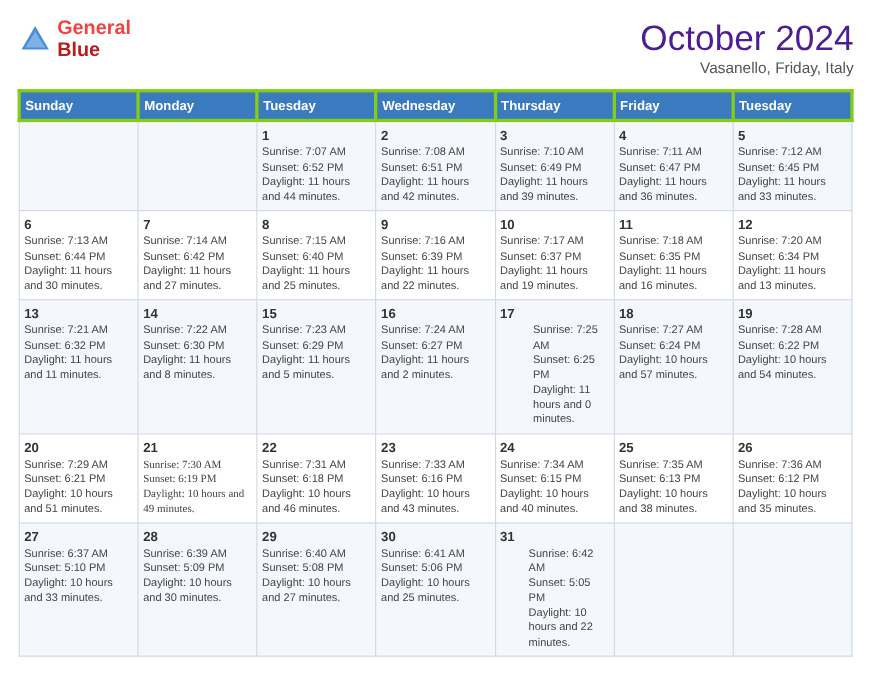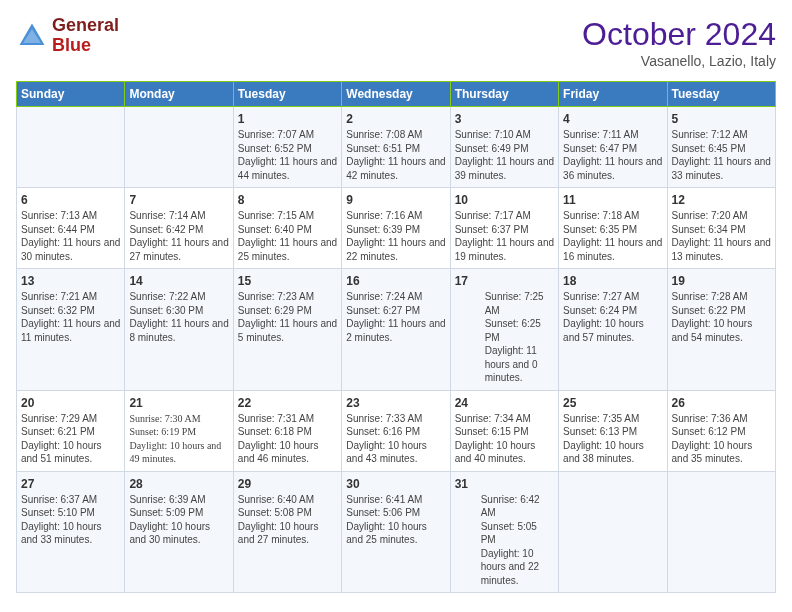--- a/index.html
+++ b/index.html
@@ -20,21 +20,21 @@
       display: flex;
       align-items: center;
       gap: 4px;
     }
     .logo-text {
       font-size: 18px;
       font-weight: bold;
       color: #333;
       line-height: 1.1;
     }
-    .logo-text span { color: #7f1d1d; }
+    .logo-text span { color: #ef4444; }
     .logo-icon {
       width: 32px;
       height: 32px;
     }
     .title-block {
       text-align: right;
     }
     .calendar-title {
       font-size: 32px;
       font-weight: normal;
@@ -49,21 +49,21 @@
       border-collapse: collapse;
       table-layout: fixed;
     }
     thead th {
       background-color: #3a7abf;
       color: #fff;
       font-size: 12px;
       font-weight: bold;
       padding: 5px 4px;
       text-align: left;
-      border: 1px solid #84cc16;
+      border: 3px solid #84cc16;
     }
     tbody tr {
       background: #fff;
     }
     tbody tr:nth-child(odd) {
       background: #f4f7fb;
     }
     tbody td {
       vertical-align: top;
       padding: 5px 4px;
@@ -93,21 +93,21 @@
       <polygon points="18,4 32,28 4,28" fill="#4a90d9"></polygon>
       <polygon points="18,10 28,26 8,26" fill="#fff" opacity="0.3"></polygon>
     </svg>
     <div class="logo-text">
       <div><span>General</span></div>
       <div><span style="color:#b91c1c">Blue</span></div>
     </div>
   </div>
   <div class="title-block">
     <div class="calendar-title">October 2024</div>
-    <div class="calendar-subtitle">Vasanello, Lazio, Italy</div>
+    <div class="calendar-subtitle">Vasanello, Friday, Italy</div>
   </div>
 </div>
 
 <table>
   <thead>
     <tr>
     <th>Sunday</th>
         <th>Monday</th>
         <th>Tuesday</th>
         <th>Wednesday</th>

